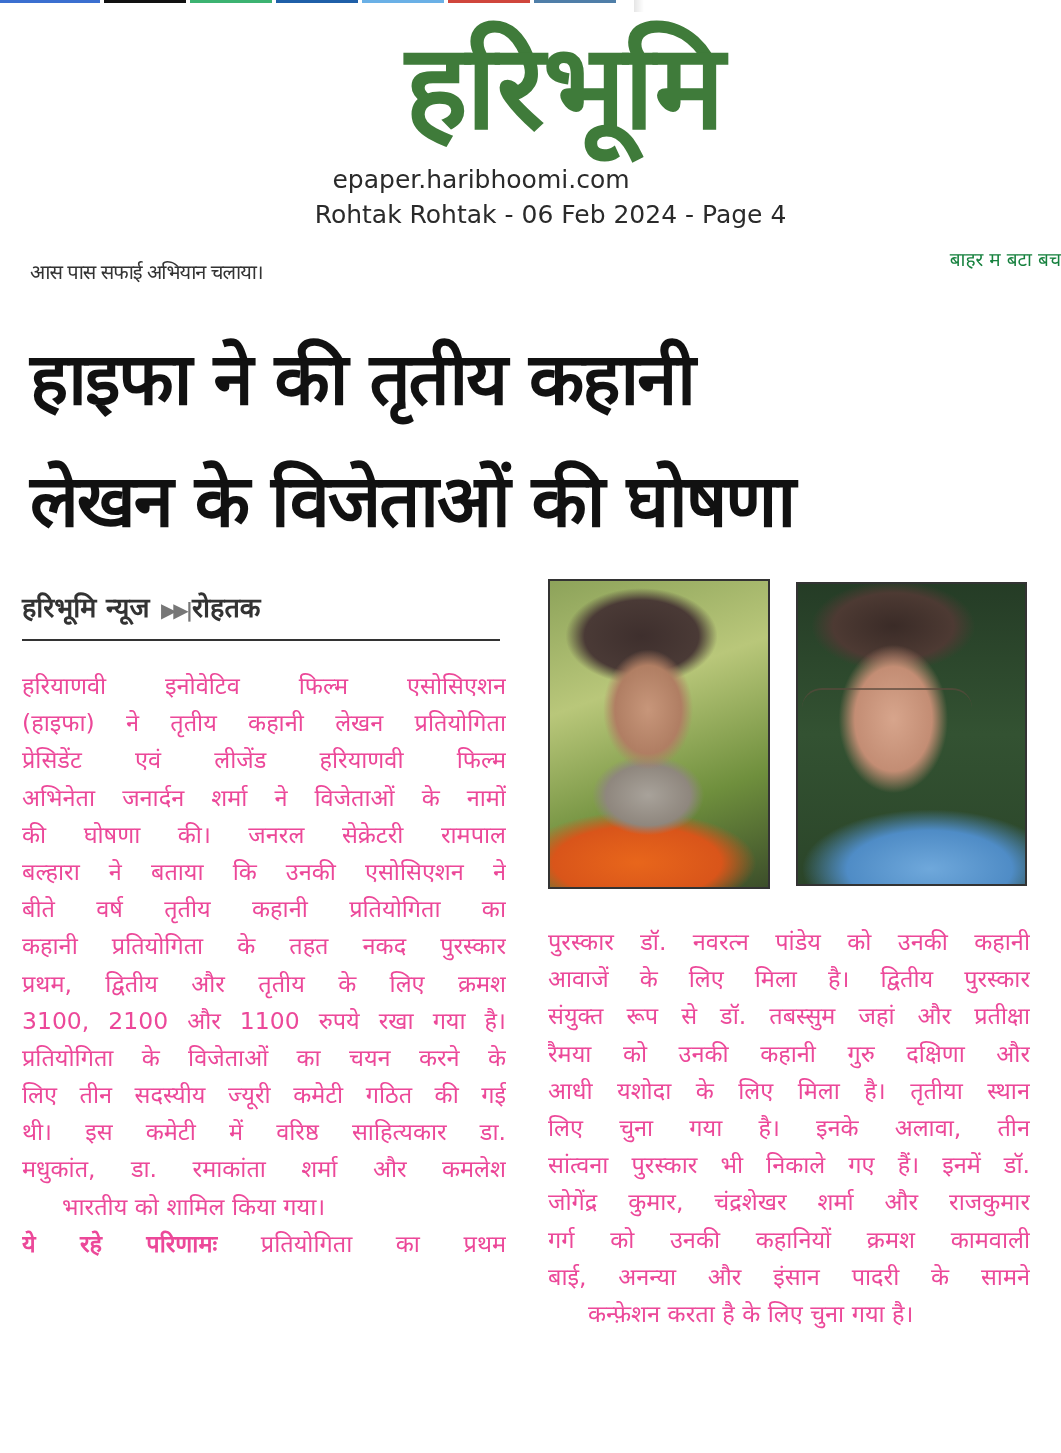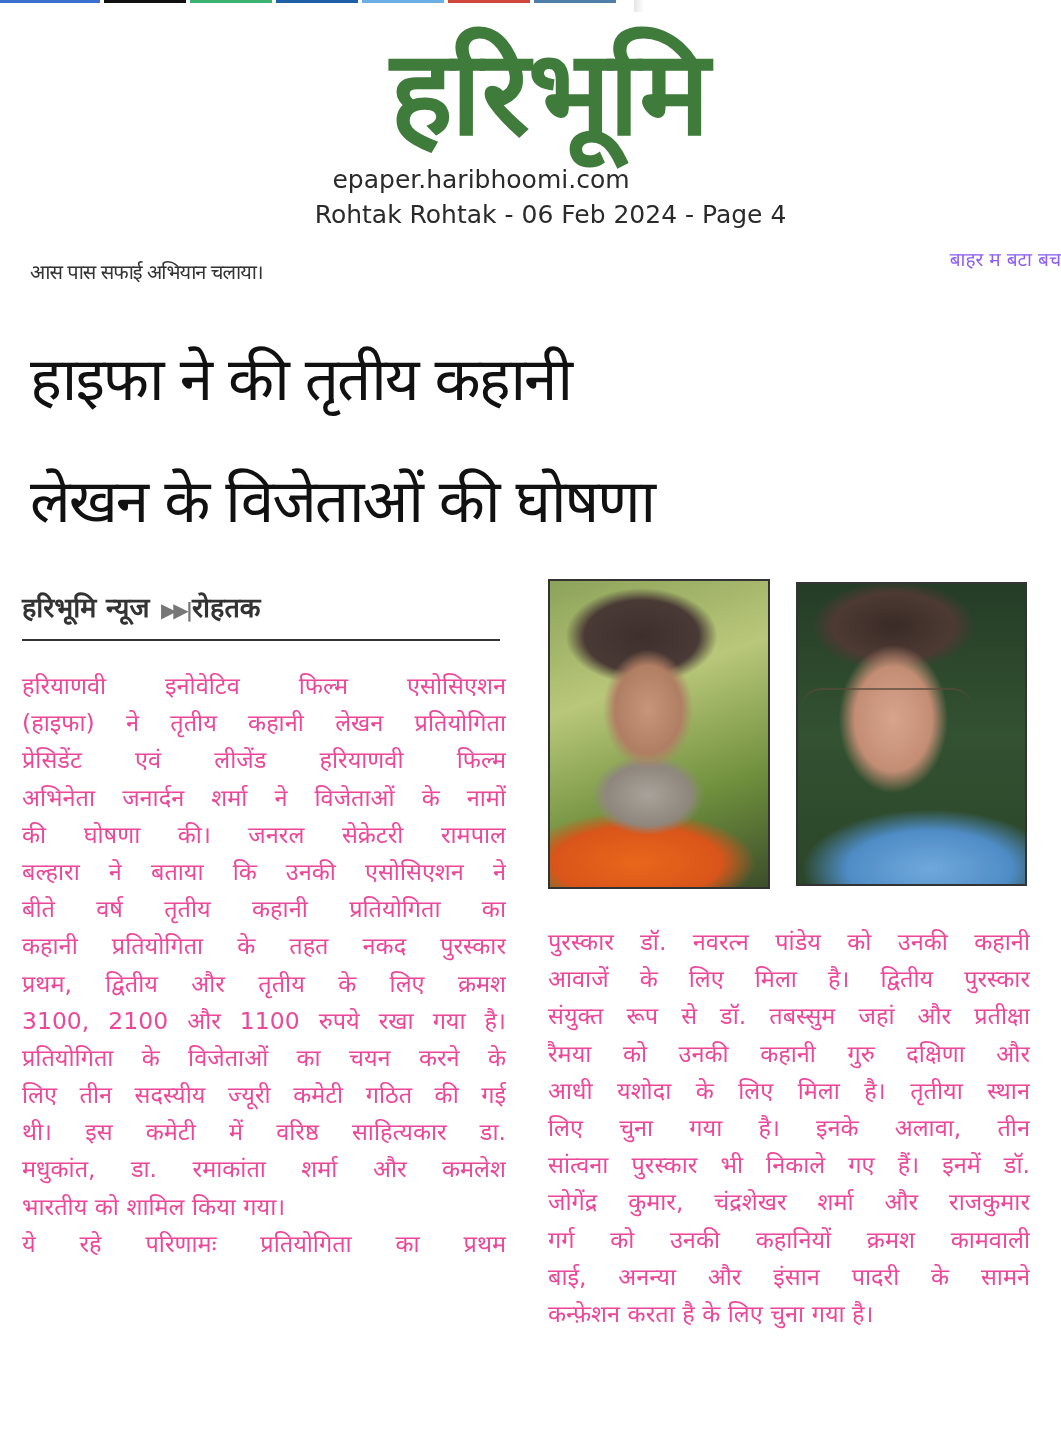--- a/index.html
+++ b/index.html
@@ -6,51 +6,51 @@
     body {
       width: 1061px; height: 1453px; overflow: hidden;
       background: #ffffff; position: relative;
       font-family: "DejaVu Sans", sans-serif; color: #222;
     }
     .share-strip { position: absolute; left: 0; top: 0; width: 634px; height: 12px; background: #fff; }
     .share-bar { position: absolute; top: 0; height: 3px; }
     .share-fade { position: absolute; left: 634px; top: 0; width: 10px; height: 12px;
       background: linear-gradient(to right, #e6e6e6, #fff); }
 
-    .logo { position: absolute; left: 289px; top: 28px; width: 520px; height: 130px;
-      display: flex; align-items: center; justify-content: center; }
+    .logo { position: absolute; left: 304px; top: 28px; width: 520px; height: 130px;
+      display: flex; align-items: flex-start; justify-content: center; }
     .logo-text { font-family: "DejaVu Sans", sans-serif; font-weight: bold; font-size: 118px;
       letter-spacing: -2px; line-height: 1; }
     .epaper-url { position: absolute; left: 0; width: 962px; top: 165px; text-align: center;
       font-family: "DejaVu Sans", sans-serif; font-size: 25px; color: #2a2a2a; }
     .edition { position: absolute; left: 0; width: 1101px; top: 200px; text-align: center;
       font-family: "DejaVu Sans", sans-serif; font-size: 25px; color: #2a2a2a; }
 
     .teaser-left { position: absolute; left: 30px; top: 258px; font-size: 20px; color: #333;
       font-family: "DejaVu Sans", sans-serif; letter-spacing: -1px; }
-    .teaser-right { position: absolute; right: 0px; top: 246px; font-size: 19px; color: #8b5cf6;
+    .teaser-right { position: absolute; right: 0px; top: 246px; font-size: 19px; color: #15803d;
       font-family: "DejaVu Sans", sans-serif; white-space: nowrap; }
 
     .headline { position: absolute; left: 30px; top: 318px; width: 1000px;
-      font-family: "DejaVu Sans", sans-serif; font-weight: normal; color: #111;
-      font-size: 60px; line-height: 122px; letter-spacing: -2px; }
+      font-family: "DejaVu Sans", sans-serif; font-weight: bold; color: #111;
+      font-size: 72px; line-height: 122px; letter-spacing: -2px; }
     .headline div { white-space: nowrap; }
 
     .byline { position: absolute; left: 22px; top: 588px; width: 478px; 
       font-size: 27px; font-weight: bold; color: #333; white-space: nowrap; }
     .byline .arrows { color: #777; font-size: 20px; letter-spacing: -3px; margin: 0 2px; }
     .byline-rule { position: absolute; left: 22px; top: 639px; width: 478px; height: 2px; background: #333; }
 
     .col { position: absolute; font-family: "DejaVu Sans", sans-serif; font-size: 23.5px;
       color: #ec4899; line-height: 37.2px; }
     .col-left { left: 22px; top: 668px; width: 484px; }
     .col-right { left: 548px; top: 924px; width: 482px; }
     .col .line { white-space: nowrap; text-align: justify; text-align-last: justify; overflow: hidden; height: 37.2px; }
-    .col .line.last { text-align-last: left; }
-    .col .lead { font-weight: normal; }
+    .col .line.last { text-align-last: left; margin-left: 40px; }
+    .col .lead { font-weight: bold; }
 
     .photo { position: absolute; border: 2px solid #333; overflow: hidden; }
     .photo-1 { left: 548px; top: 579px; width: 218px; height: 306px;
       background:
         radial-gradient(ellipse 60px 80px at 45% 42%, #c7967a 0%, #b07e63 55%, transparent 75%),
         radial-gradient(ellipse 95px 60px at 42% 18%, #3e2f2d 0%, #4a3a36 60%, transparent 80%),
         radial-gradient(ellipse 70px 50px at 45% 70%, #a8a29a 0%, #8f877e 60%, transparent 80%),
         radial-gradient(ellipse 140px 60px at 40% 92%, #e8661b 0%, #d9551a 60%, transparent 85%),
         linear-gradient(160deg, #8da35a 0%, #b9c77a 35%, #6f8f3d 70%, #3c4e2a 100%);
     }

